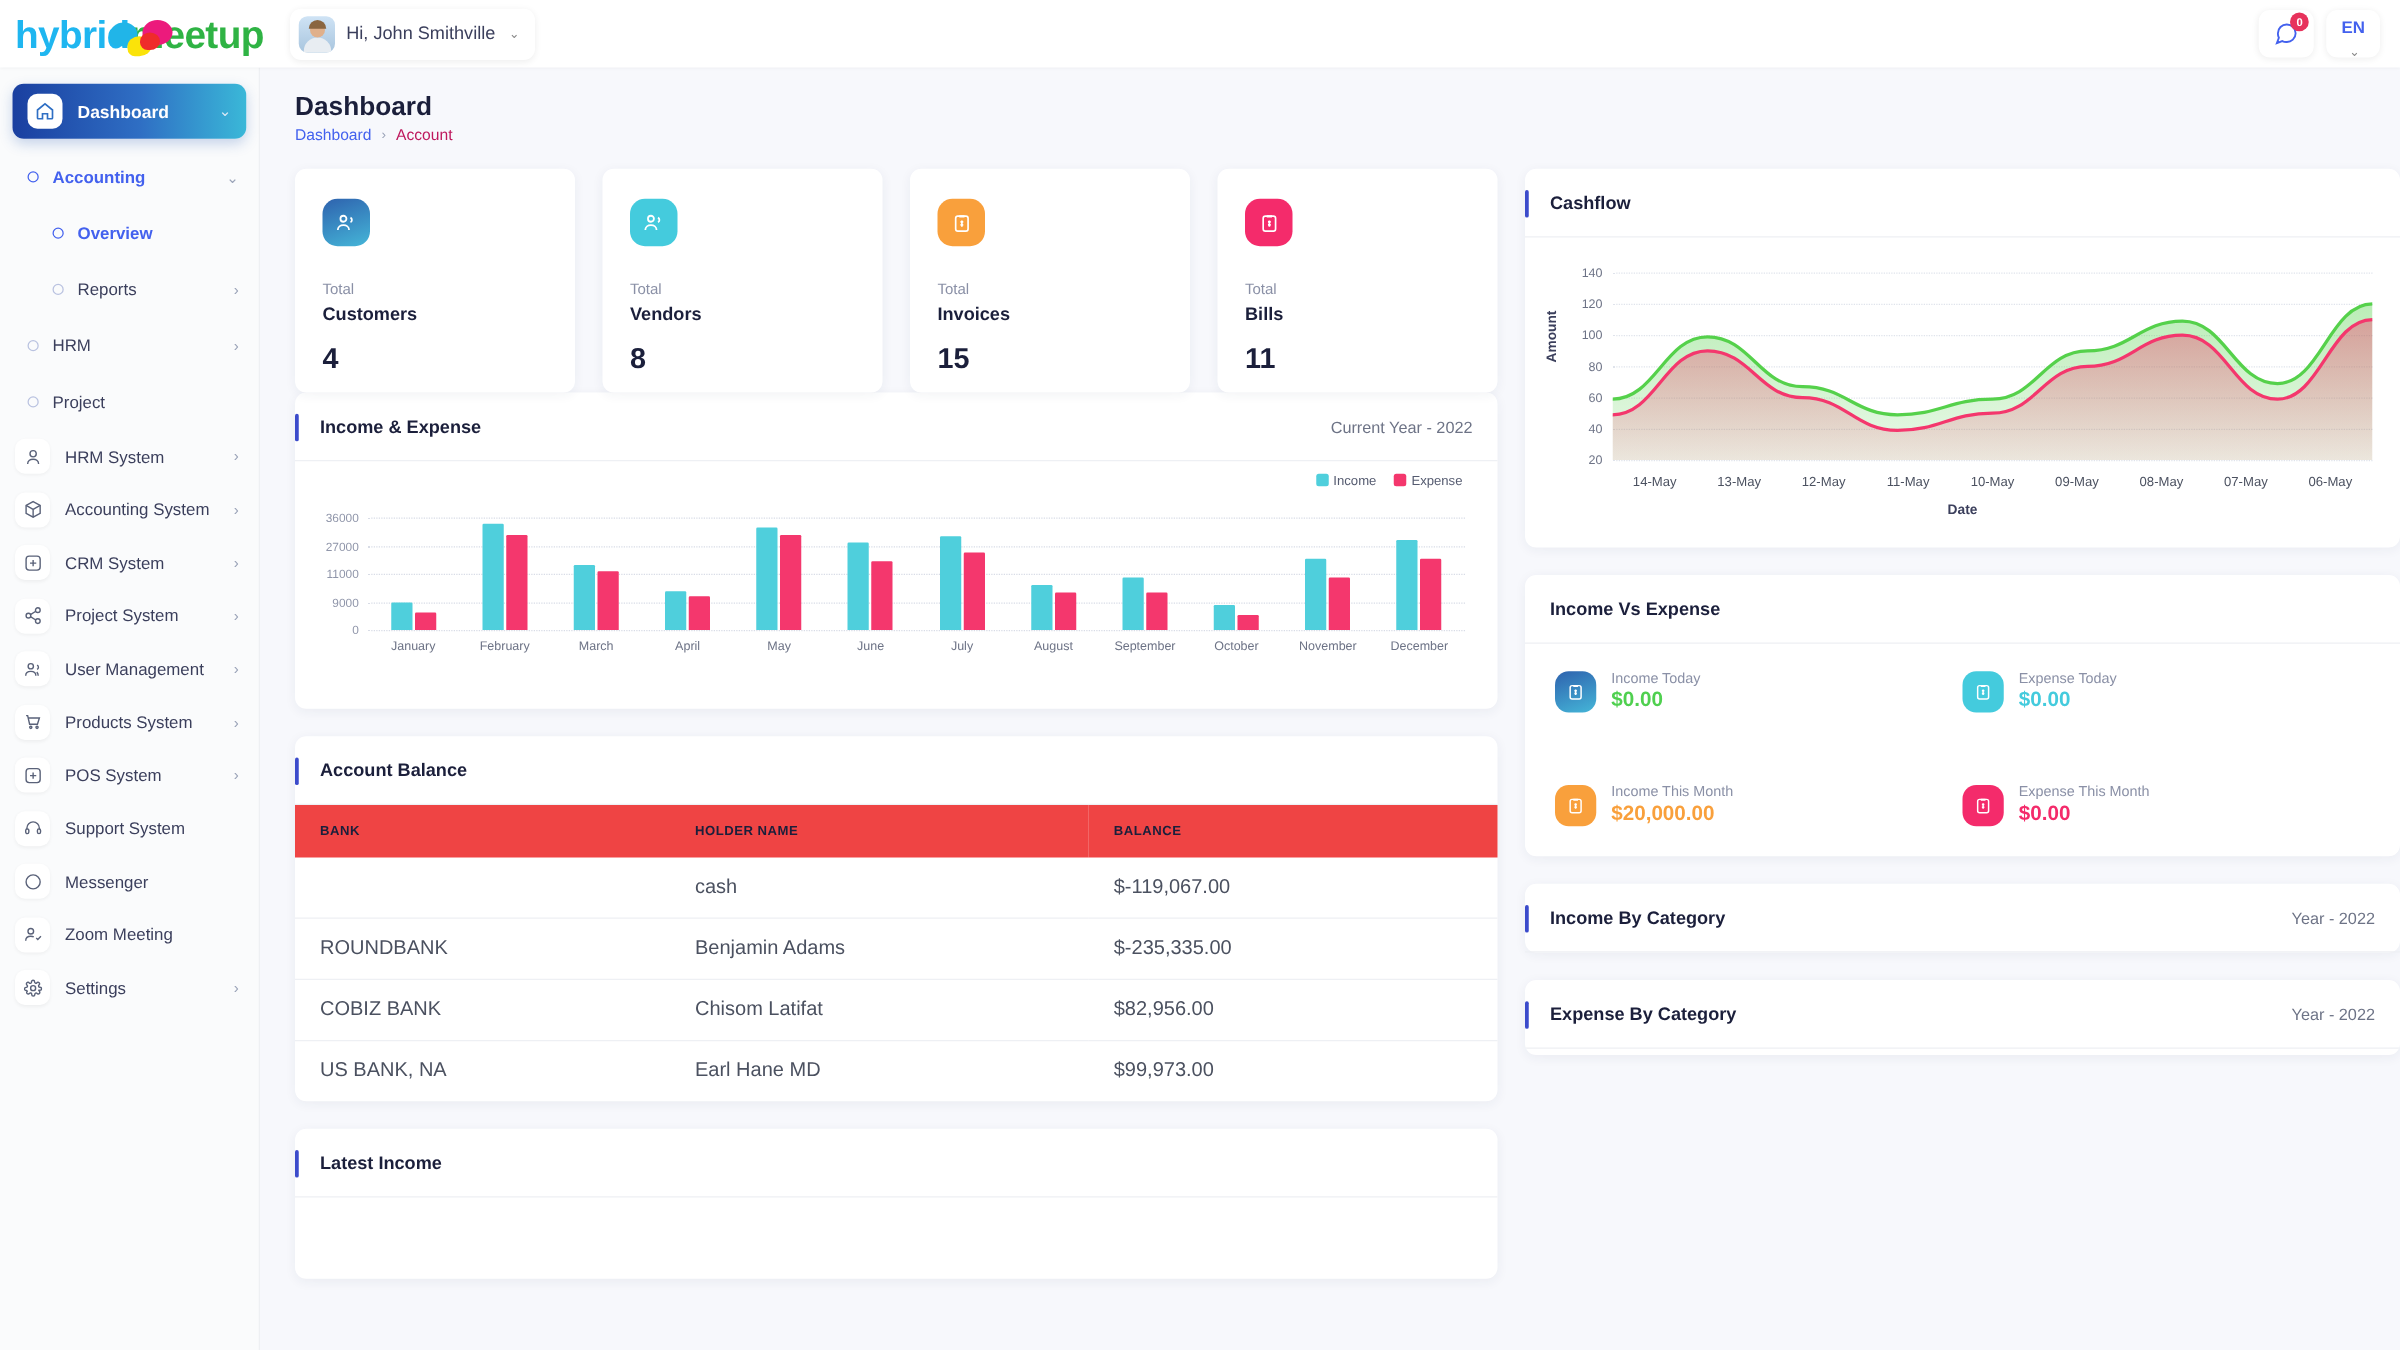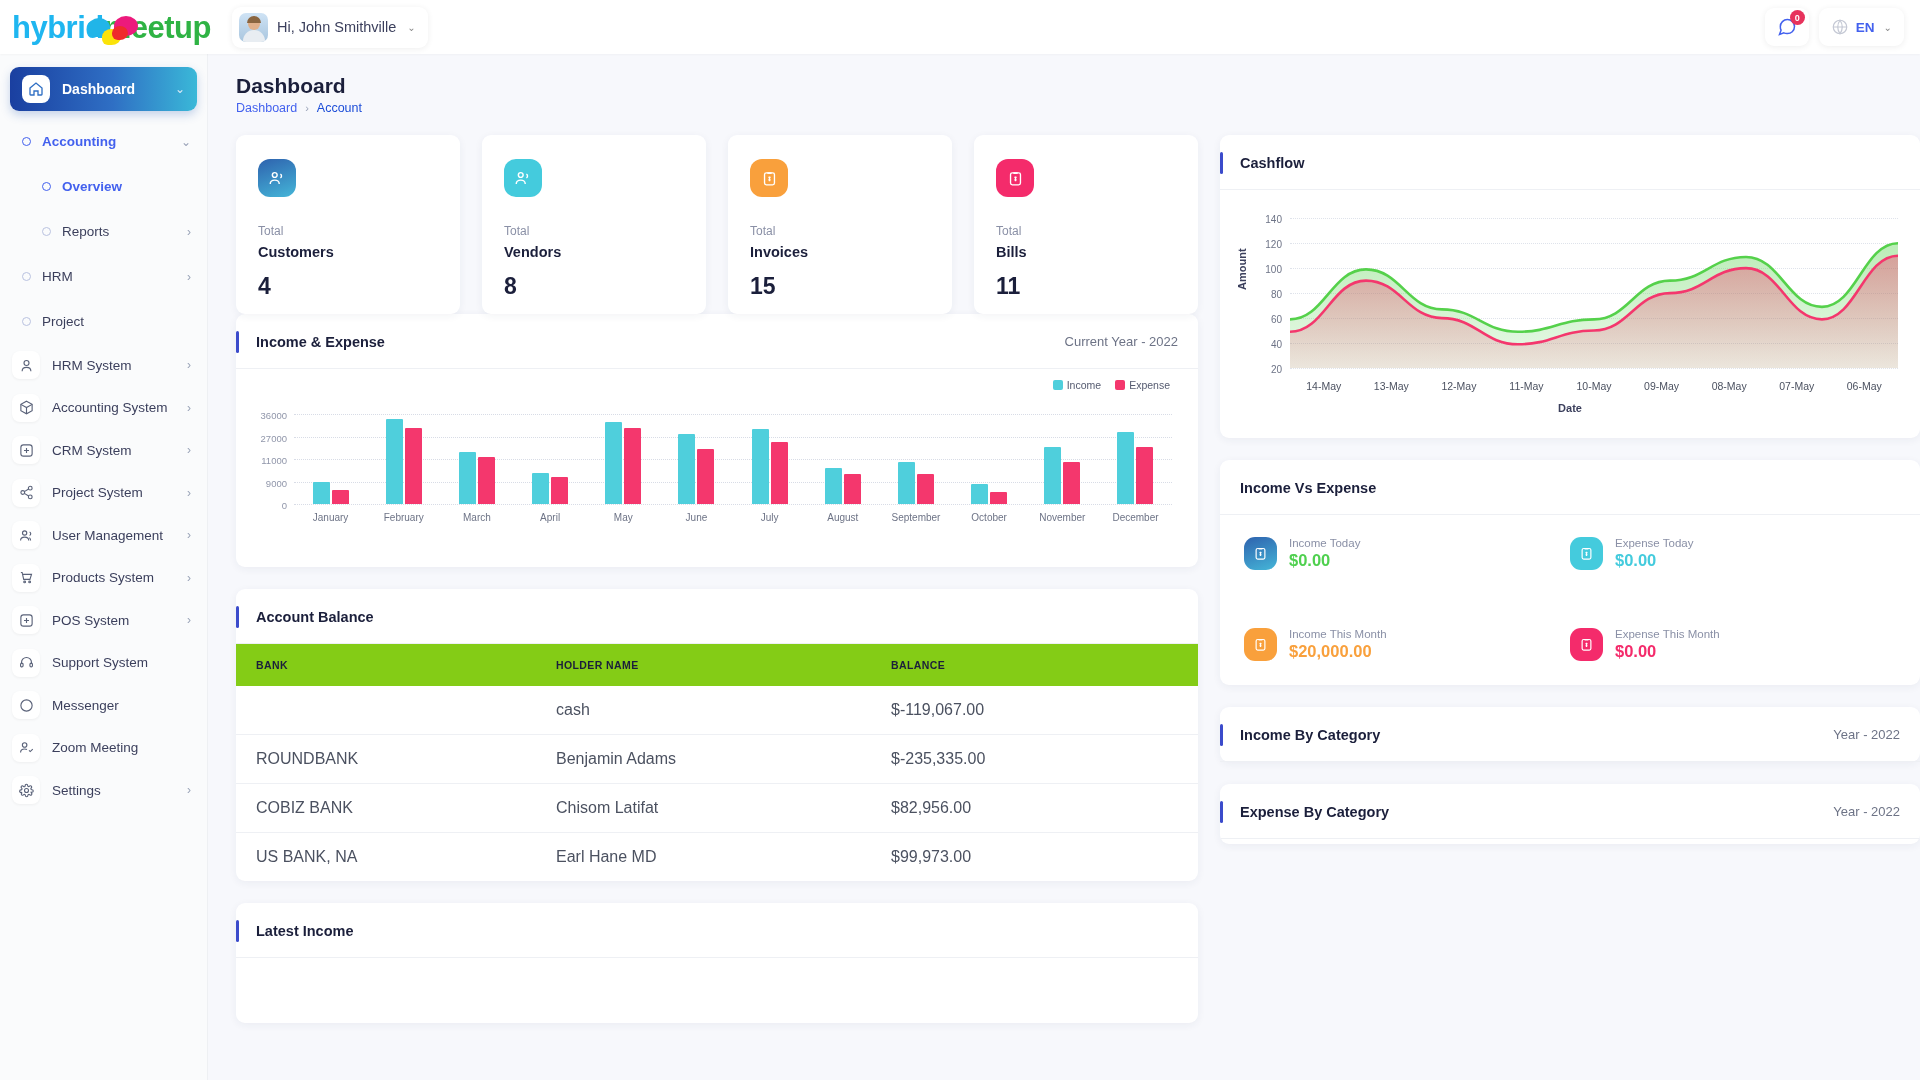--- a/index.html
+++ b/index.html
@@ -45,21 +45,21 @@
   .topbar-right { margin-left: auto; display: flex; align-items: center; gap: 10px; padding-right: 16px; }
   .icon-chip {
     background: #fff; border-radius: 9px; box-shadow: 0 1px 6px rgba(0,0,0,0.07);
     height: 38px; display: flex; align-items: center; justify-content: center; padding: 0 12px; position: relative;
   }
   .msg-badge {
     position: absolute; top: 2px; right: 4px; background: #e7325c; color: #fff;
     font-size: 9px; border-radius: 50%; width: 15px; height: 15px;
     display: flex; align-items: center; justify-content: center; font-weight: bold;
   }
-  .lang-chip { gap: 7px; }
+  .lang-chip { gap: 7px; flex-direction: column; }
   .lang-code { font-size: 13.5px; font-weight: bold; color: #4361ee; }
 
   
   .sidebar {
     position: absolute; top: 54px; left: 0; width: 208px; height: 1026px;
     background: #fafbfc; overflow: hidden; border-right: 1px solid #eef0f3;
   }
   .nav-active {
     margin: 13px 10px 8px 10px; height: 44px; border-radius: 9px;
     background: linear-gradient(90deg, #1a3fa0 0%, #2f6fc4 55%, #3ab8d8 100%);
@@ -86,21 +86,21 @@
   }
   .nav-item .lbl { font-size: 13.5px; color: #3b3f5c; }
   .nav-item .chev { margin-left: auto; margin-right: 16px; color: #9aa3b8; font-size: 12px; }
 
   
   .main { position: absolute; top: 54px; left: 208px; width: 1712px; height: 1026px; padding: 20px 28px 0 28px; }
   .page-title { font-size: 21px; font-weight: bold; color: #1b1f3b; margin-bottom: 3px; }
   .crumb { font-size: 12.5px; display: flex; align-items: center; gap: 8px; margin-bottom: 20px; }
   .crumb a { color: #4361ee; text-decoration: none; }
   .crumb .sep { color: #9aa3b8; font-size: 11px; }
-  .crumb .cur { color: #1d4ed8; }
+  .crumb .cur { color: #be185d; }
 
   .cols { display: flex; gap: 22px; }
   .col-left { width: 962px; flex: 0 0 962px; }
   .col-right { width: 700px; flex: 0 0 700px; }
 
   .card { background: #fff; border-radius: 9px; box-shadow: 0 2px 9px rgba(40,50,90,0.06); }
 
   
   .stats { display: flex; gap: 22px; }
   .stat { flex: 1; height: 179px; padding: 24px 22px; }
@@ -129,21 +129,21 @@
   .b { width: 17px; border-radius: 1px 1px 0 0; }
   .b.inc { background: #4fcfdc; }
   .b.exp { background: #f4376d; }
   .xlabels { position: absolute; left: 58px; right: 26px; top: 143px; display: flex; }
   .xlab { flex: 1; text-align: center; font-size: 10px; color: #6d7386; }
 
   
   .tbl { width: 100%; border-collapse: collapse; }
   .tbl th {
     text-align: left; font-size: 10.5px; font-weight: bold; color: #1b1f3b;
-    letter-spacing: 0.4px; padding: 15px 20px; background: #84cc16;
+    letter-spacing: 0.4px; padding: 15px 20px; background: #ef4444;
   }
   .tbl td { font-size: 16px; color: #4b5160; padding: 15px 20px; border-bottom: 1px solid #eef0f4; }
   .tbl tr:last-child td { border-bottom: none; }
   .tbl .c-bank { width: 300px; }
   .tbl .c-holder { width: 335px; }
 
   
   .cf-body { height: 248px; position: relative; padding: 14px 16px 0 16px; }
   .cf-plot { position: absolute; left: 70px; right: 22px; top: 22px; height: 156px; }
   .cf-gl { position: absolute; left: 0; right: 0; border-top: 1px dotted #dfe3eb; }

